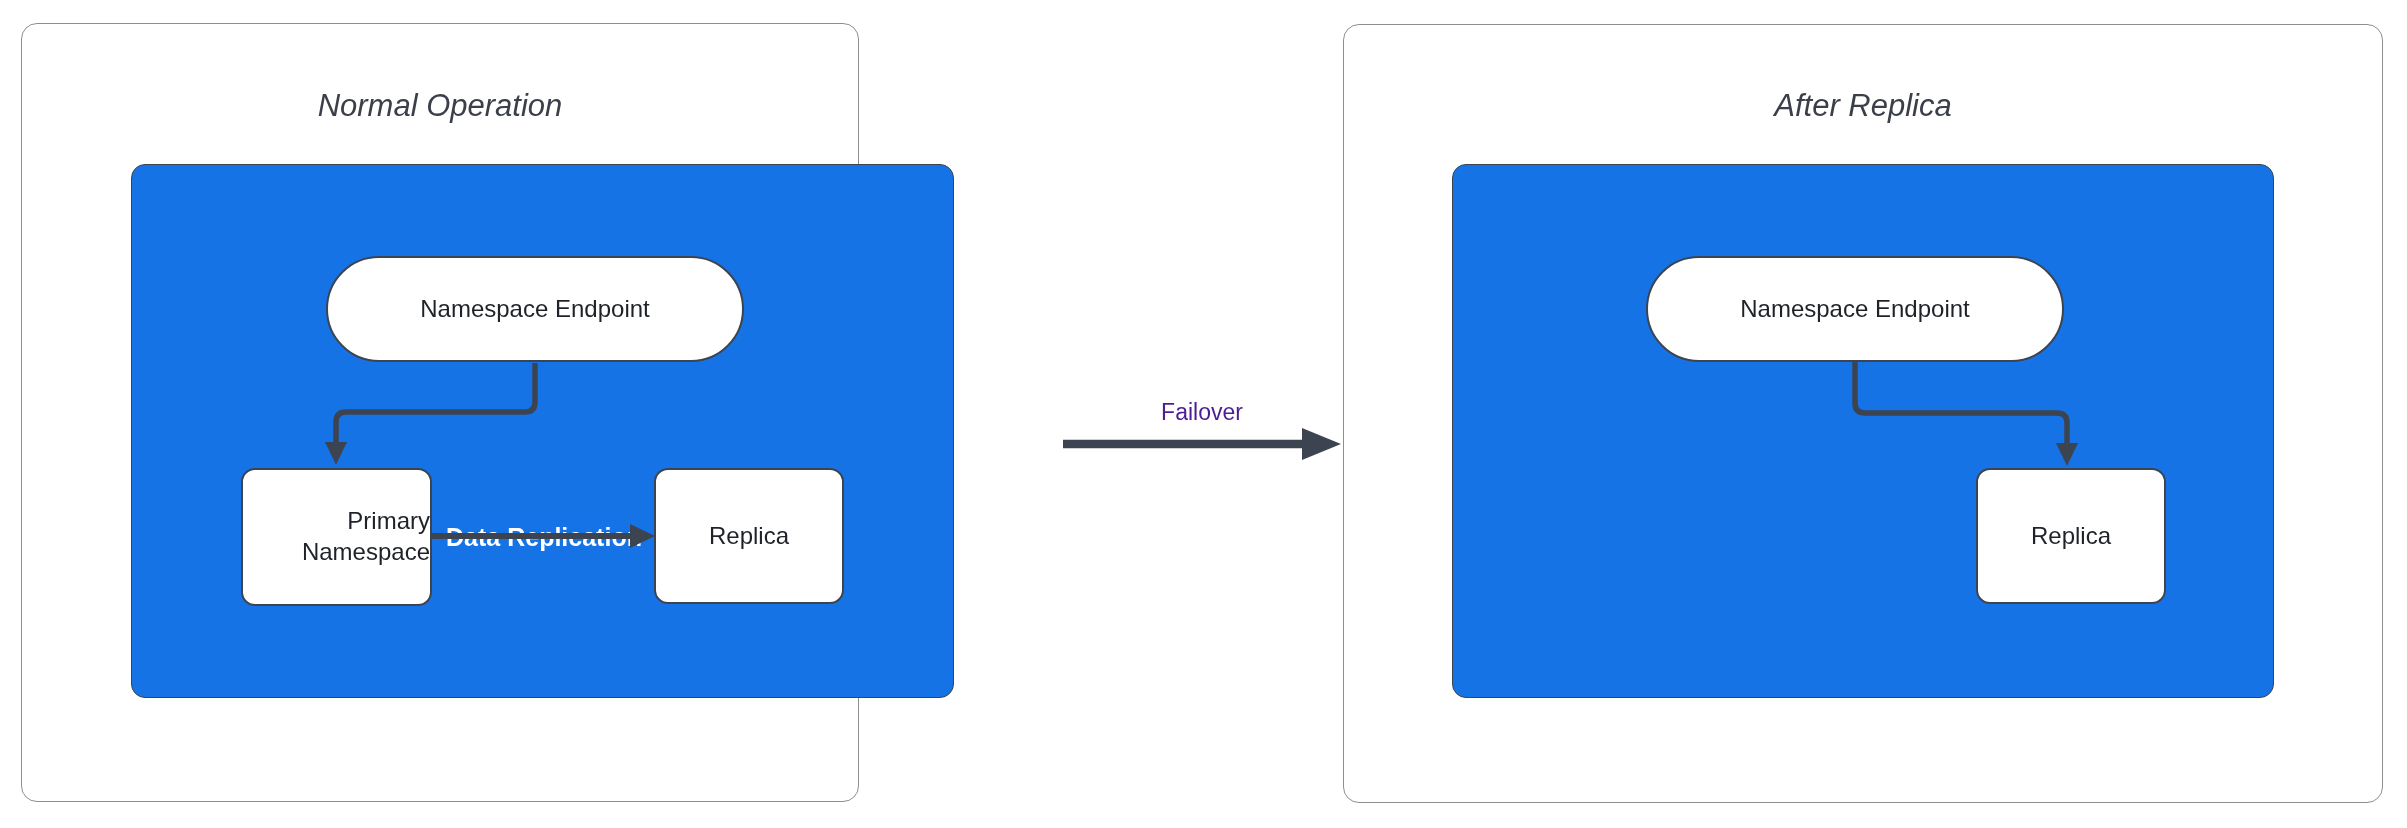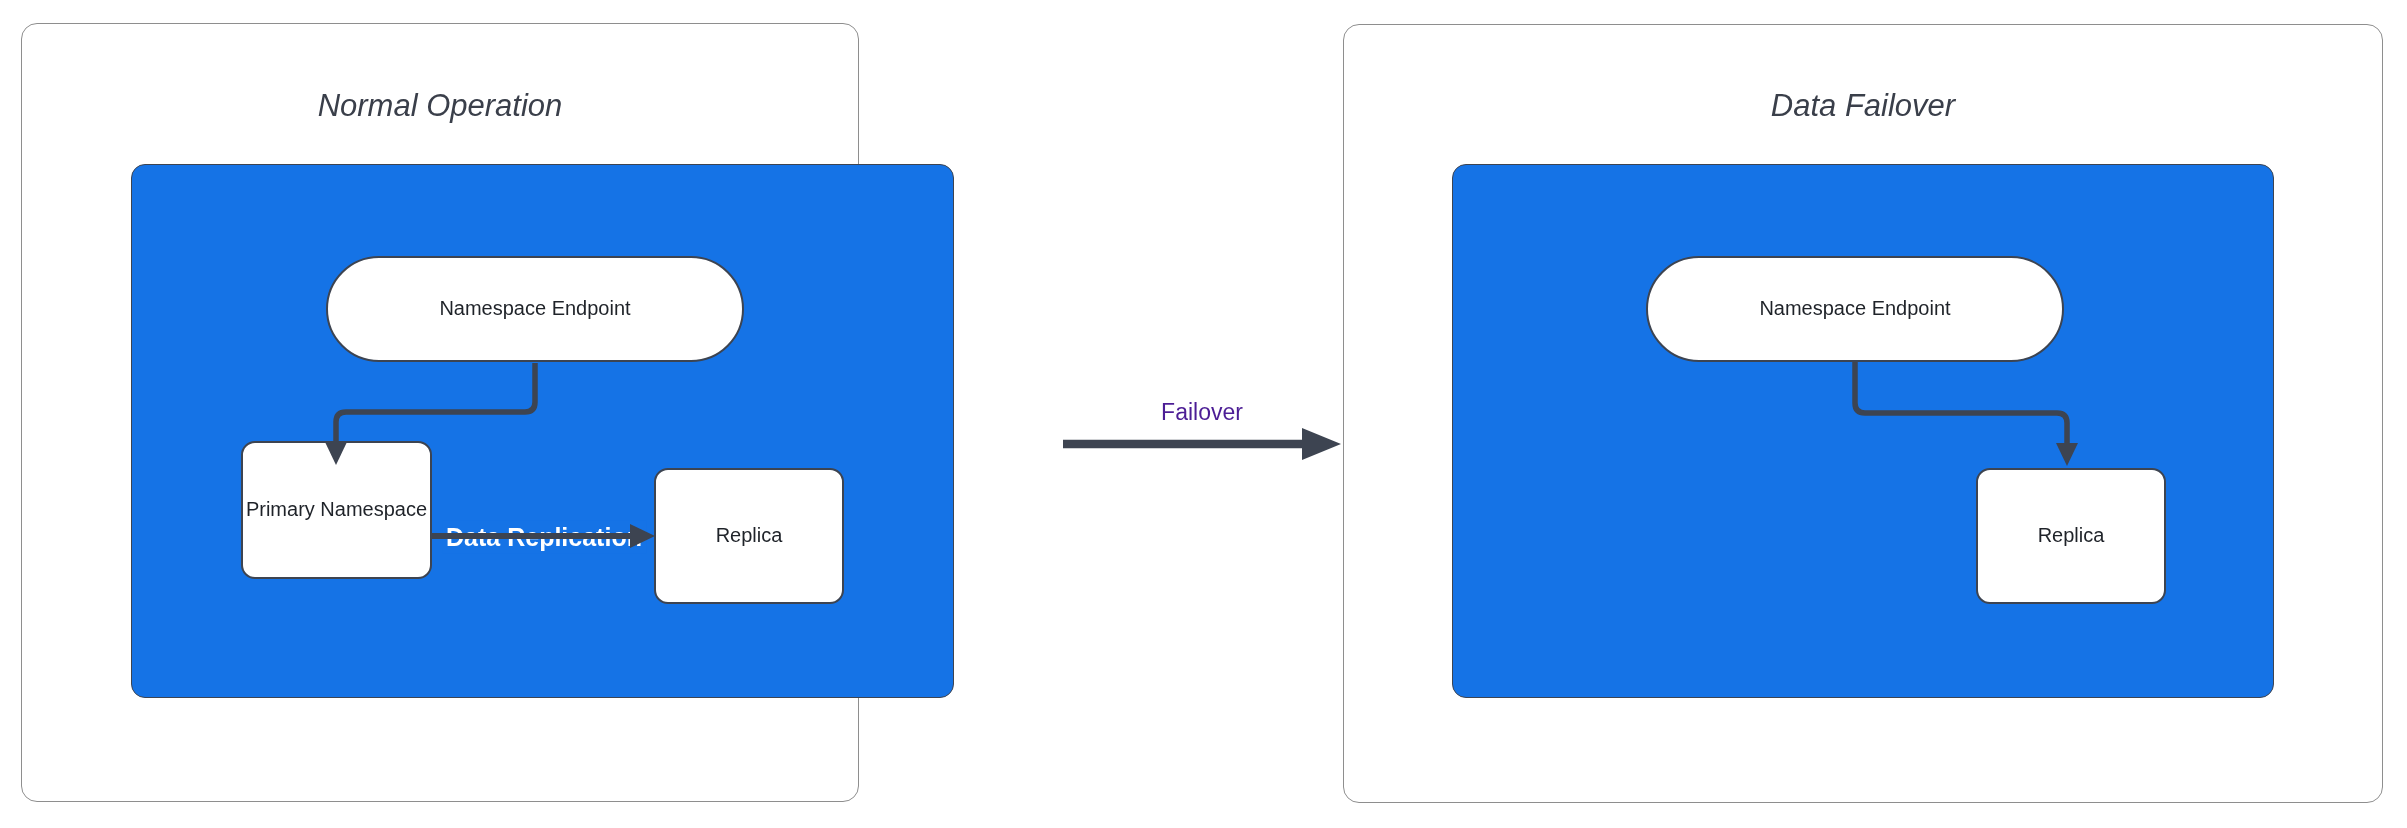--- a/index.html
+++ b/index.html
@@ -51,33 +51,33 @@
     border-radius:14px;
     z-index:2;
   }
   .panel-left .cluster{left:109px;top:140px;width:823px;height:534px;}
   .panel-right .cluster{left:108px;top:139px;width:822px;height:534px;}
   .node{
     position:absolute;
     display:flex;
     align-items:center;
     justify-content:center;
-    text-align:center;
+    text-align:right;
     background:var(--node-fill);
     border:2px solid var(--stroke);
     color:var(--label-text);
-    font-size:20px;
+    font-size:24px;
     line-height:1.28;
     z-index:10;
   }
   .pill{border-radius:54px;}
   .box{border-radius:14px;}
   .panel-left  .pill{left:304px;top:232px;width:418px;height:106px;}
   .panel-right .pill{left:302px;top:231px;width:418px;height:106px;}
-  .panel-left  .node-primary {left:219px;top:417px;width:191px;height:138px;}
+  .panel-left  .node-primary {left:219px;top:444px;width:191px;height:138px;}
   .panel-left  .node-replica {left:632px;top:444px;width:190px;height:136px;}
   .panel-right .node-recovering{
     left:219px;top:442px;width:188px;height:137px;
     background:var(--recovering-fill);
     color:var(--recovering-text);
     font-style:italic;
   }
   .panel-right .node-replica{left:632px;top:443px;width:190px;height:136px;}
   .connector-layer{
     position:absolute;left:0;top:0;width:2407px;height:828px;
@@ -120,21 +120,21 @@
     <div class="node box node-primary">
       <span>Primary Namespace</span>
     </div>
     <div class="node box node-replica">
       <span>Replica</span>
     </div>
     <div class="replication-label">Data Replication</div>
   </div>
 
   <div class="panel panel-right">
-    <div class="panel-title">Data Failover</div>
+    <div class="panel-title">After Replica</div>
     <div class="cluster"></div>
     <div class="node pill">
       <span>Namespace Endpoint</span>
     </div>
     <div class="node box node-replica">
       <span>Replica</span>
     </div>
   </div>
 
   <div class="failover-label">Failover</div>

